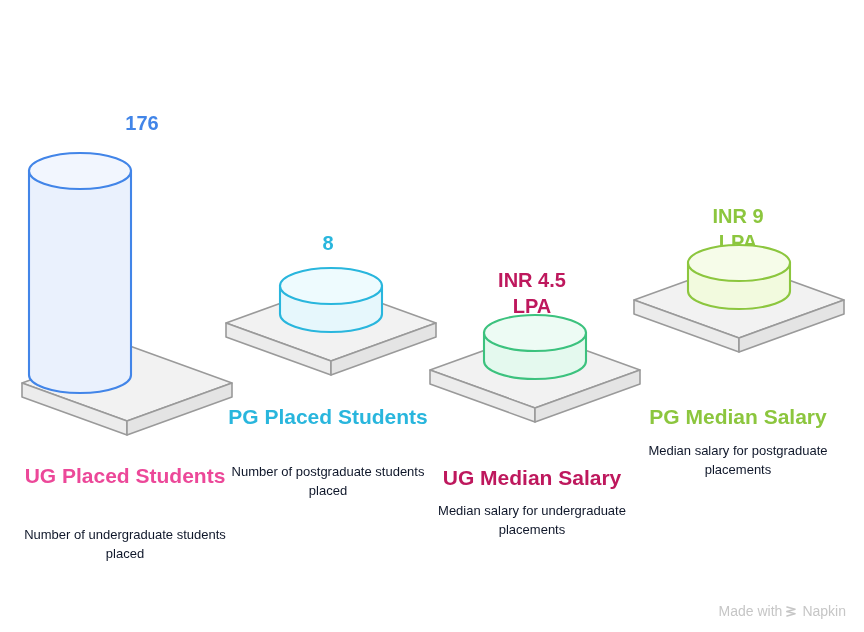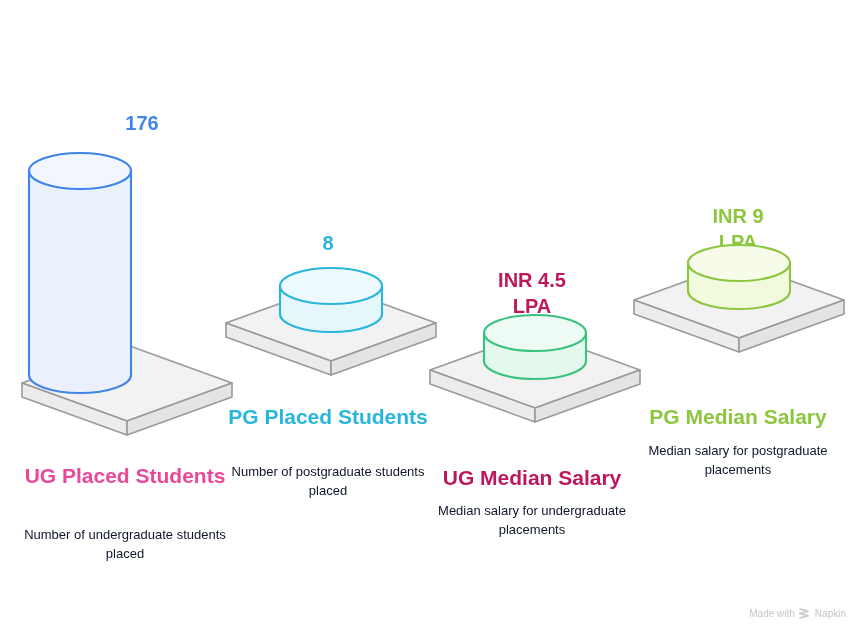--- a/index.html
+++ b/index.html
@@ -48,21 +48,21 @@
     text-align:center;
     font-size:13px;
     line-height:18.5px;
     color:#0f172a;
   }
 
   .watermark{
     position:absolute;
     right:18px;bottom:13px;
     display:flex;align-items:center;gap:4px;
-    font-size:10px;
+    font-size:14px;
     color:#c6c6c6;
   }
   .watermark svg{display:block;}
 </style>
 </head>
 <body>
 
 <div id="chart-root">
 
 

